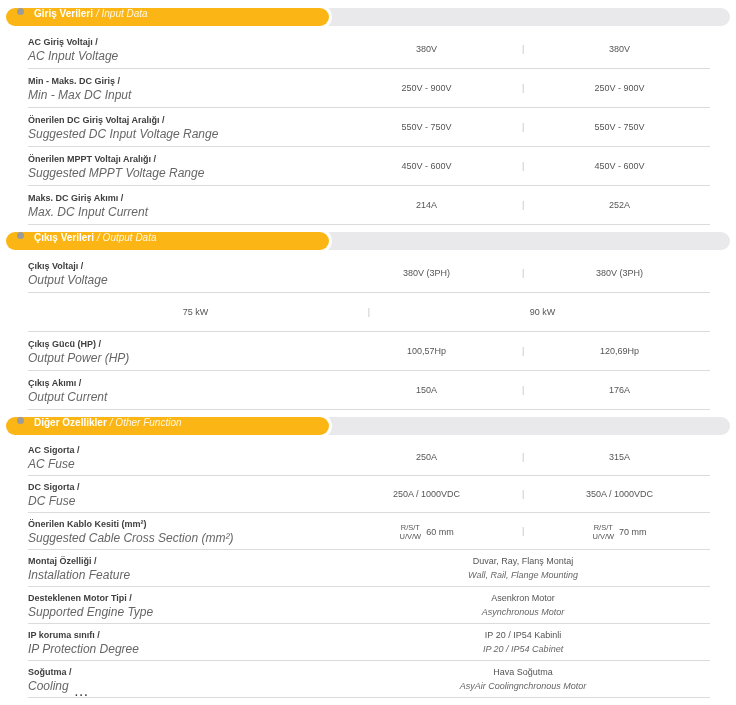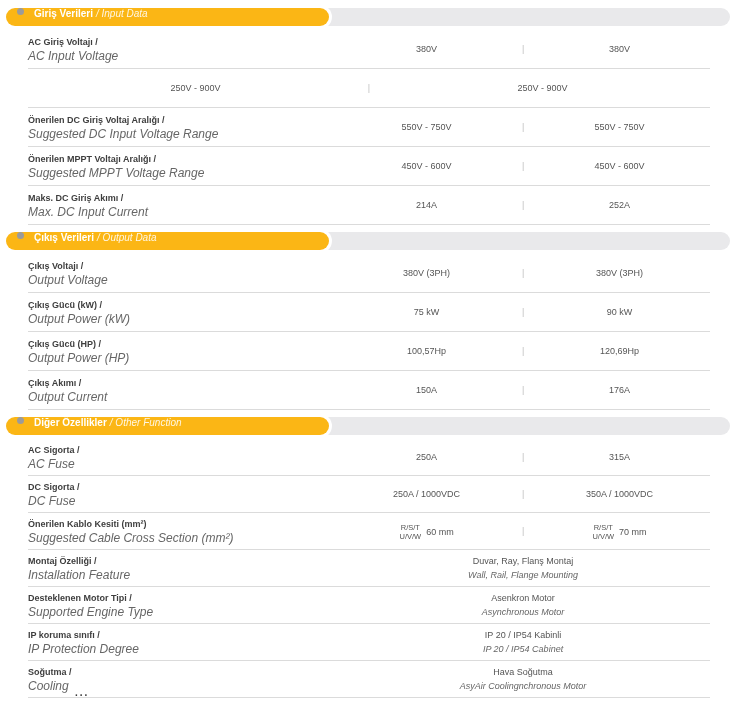--- a/index.html
+++ b/index.html
@@ -76,20 +76,24 @@
     <div class="row">
       <div class="lbl">
         <div class="tr">AC Giriş Voltajı /</div>
         <div class="en">AC Input Voltage</div>
       </div>
       <div class="val">380V</div>
       <div class="colsep">|</div>
       <div class="val">380V</div>
     </div>
     <div class="row">
+      <div class="lbl">
+        <div class="tr">Min - Maks. DC Giriş /</div>
+        <div class="en">Min - Max DC Input</div>
+      </div>
       <div class="val">250V - 900V</div>
       <div class="colsep">|</div>
       <div class="val">250V - 900V</div>
     </div>
     <div class="row">
       <div class="lbl">
         <div class="tr">Önerilen DC Giriş Voltaj Aralığı /</div>
         <div class="en">Suggested DC Input Voltage Range</div>
       </div>
       <div class="val">550V - 750V</div>
@@ -128,24 +132,20 @@
     <div class="row">
       <div class="lbl">
         <div class="tr">Çıkış Voltajı /</div>
         <div class="en">Output Voltage</div>
       </div>
       <div class="val">380V (3PH)</div>
       <div class="colsep">|</div>
       <div class="val">380V (3PH)</div>
     </div>
     <div class="row">
-      <div class="lbl">
-        <div class="tr">Çıkış Gücü (kW) /</div>
-        <div class="en">Output Power (kW)</div>
-      </div>
       <div class="val">75 kW</div>
       <div class="colsep">|</div>
       <div class="val">90 kW</div>
     </div>
     <div class="row">
       <div class="lbl">
         <div class="tr">Çıkış Gücü (HP) /</div>
         <div class="en">Output Power (HP)</div>
       </div>
       <div class="val">100,57Hp</div>

